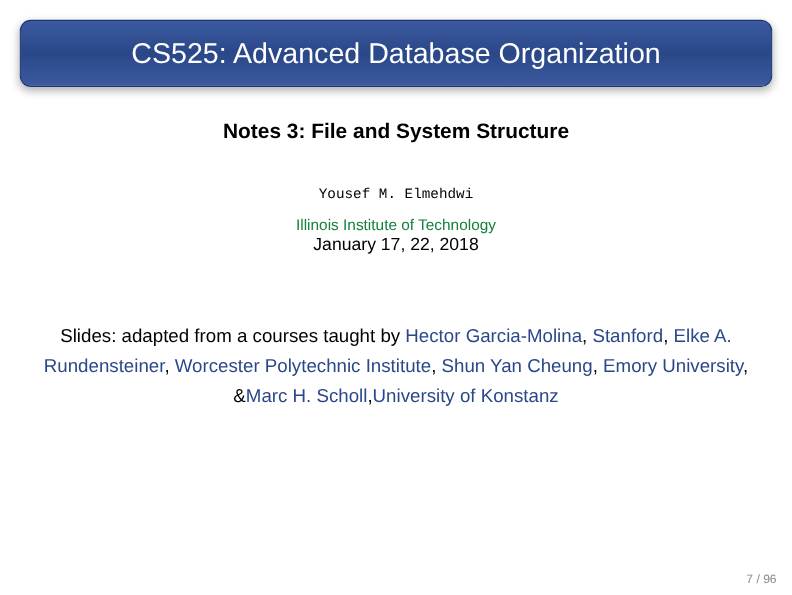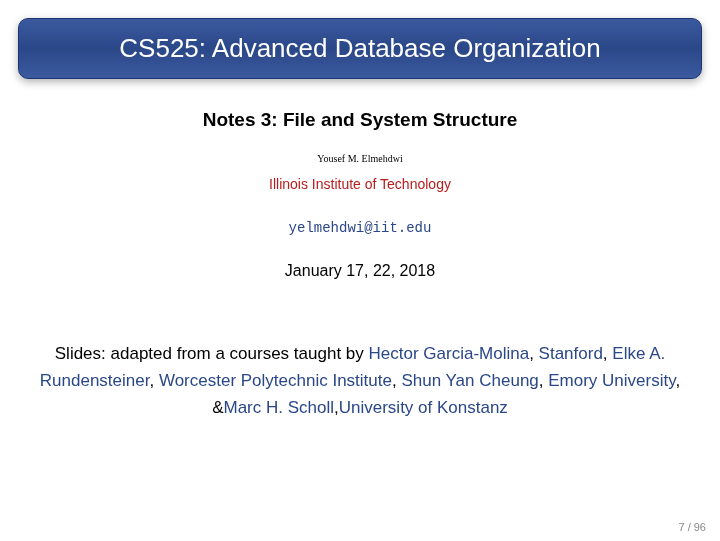--- a/index.html
+++ b/index.html
@@ -27,39 +27,39 @@
     font-family: 'Helvetica Neue', Arial, sans-serif;
   }
   .content {
     text-align: center;
     padding: 30px 30px 0 30px;
   }
   .subtitle {
     font-size: 19px;
     font-weight: bold;
     color: #000;
-    margin-bottom: 22px;
+    margin-bottom: 38px;
     font-family: 'Helvetica Neue', Arial, sans-serif;
   }
   .author {
-    font-size: 10px;
+    font-size: 13px;
     color: #000;
     margin-bottom: 12px;
-    font-family: Liberation Serif, serif;
+    font-family: Liberation Mono, monospace;
   }
   .dept {
     font-size: 14px;
     color: #000;
     margin-bottom: 12px;
     font-family: 'Helvetica Neue', Arial, sans-serif;
   }
   .inst {
     font-size: 14px;
-    color: #b91c1c;
-    margin-bottom: 28px;
+    color: #15803d;
+    margin-bottom: 2px;
     font-family: 'Helvetica Neue', Arial, sans-serif;
   }
   .email {
     font-size: 14px;
     color: #2a4788;
     margin-bottom: 26px;
     font-family: 'Courier New', monospace;
   }
   .date {
     font-size: 16px;
@@ -88,20 +88,19 @@
 <body>
 
 <div class="title-bar">
   <div class="title-bar-text">CS525: Advanced Database Organization</div>
 </div>
 
 <div class="content">
   <div class="subtitle">Notes 3: File and System Structure</div>
   <div class="author">Yousef M. Elmehdwi</div>
   <div class="inst">Illinois Institute of Technology</div>
-  <div class="email">yelmehdwi@iit.edu</div>
   <div class="date">January 17, 22, 2018</div>
   <div class="credits">
     <span>Slides: adapted from a courses taught by </span><span class="link">Hector Garcia-Molina</span><span>, </span><span class="link">Stanford</span><span>, </span><span class="link">Elke A. Rundensteiner</span><span>, </span><span class="link">Worcester Polytechnic Institute</span><span>, </span><span class="link">Shun Yan Cheung</span><span>, </span><span class="link">Emory University</span><span>, &amp;</span><span class="link">Marc H. Scholl</span><span>,</span><span class="link">University of Konstanz</span>
   </div>
 </div>
 
 <div class="page-num">7 / 96</div>
 
 </body></html>

